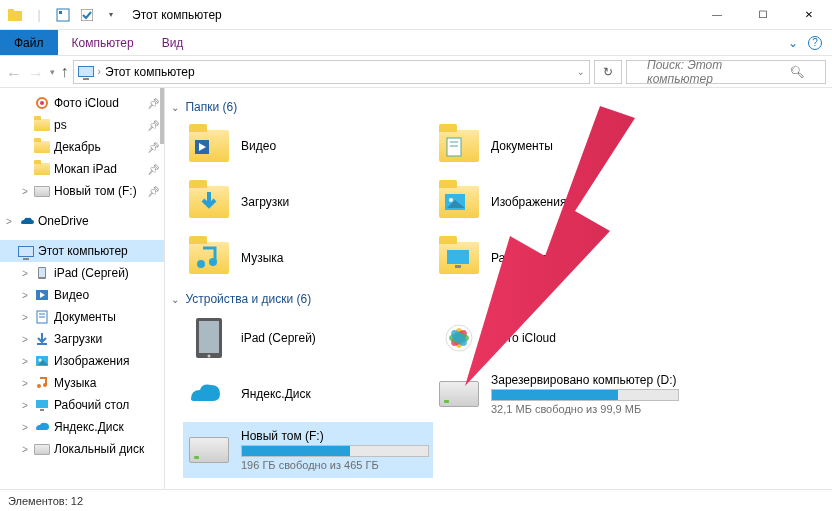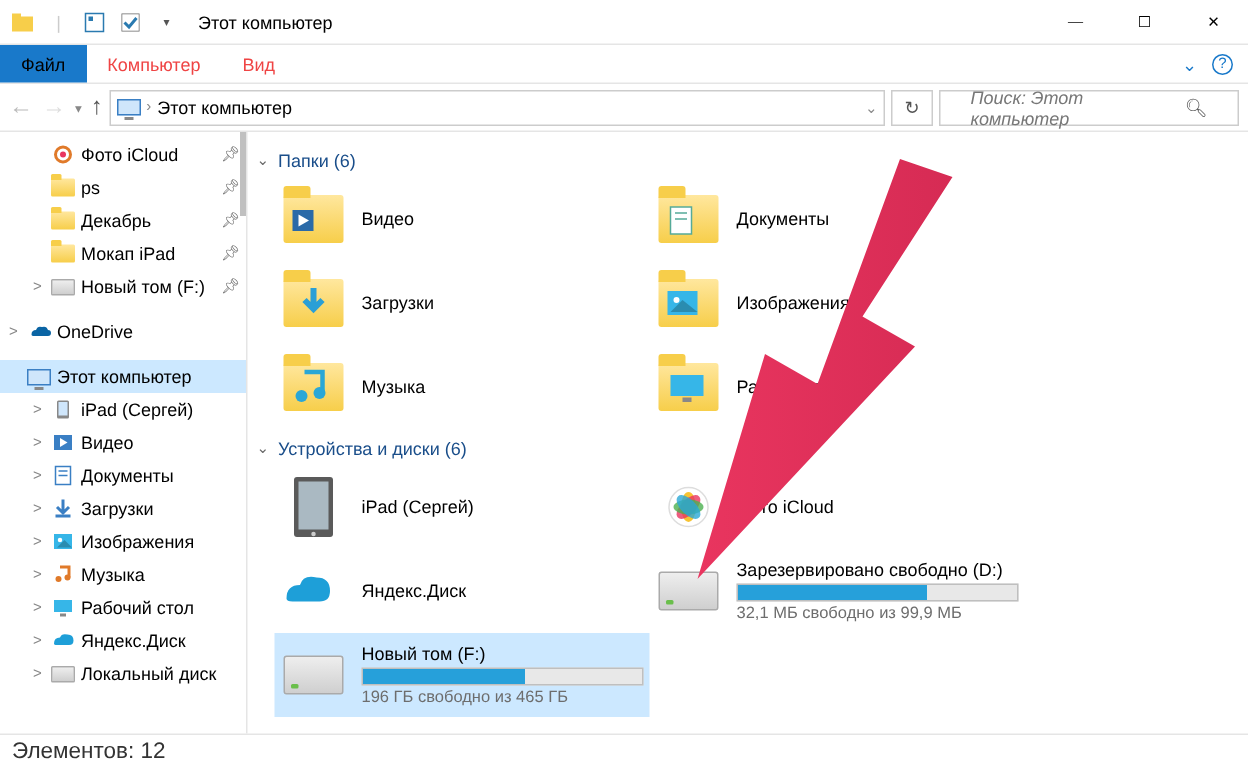--- a/index.html
+++ b/index.html
@@ -5,21 +5,21 @@
   * { box-sizing: border-box; margin: 0; padding: 0; }
   body { font-family: "Segoe UI", Tahoma, sans-serif; font-size: 12px; background: #fff; color: #000; width: 832px; height: 511px; overflow: hidden; position: relative; }
   .titlebar { height: 30px; display: flex; align-items: center; border-bottom: 1px solid #e5e5e5; }
   .qat { display: flex; align-items: center; gap: 6px; padding: 0 6px; }
   .qat-icon { width: 18px; height: 18px; display: inline-flex; align-items: center; justify-content: center; }
   .wnd-title { margin-left: 6px; font-size: 12px; }
   .wnd-ctrl { margin-left: auto; display: flex; }
   .wnd-btn { width: 46px; height: 30px; display: flex; align-items: center; justify-content: center; font-family: "Segoe UI Symbol"; font-size: 10px; }
   .ribbon { height: 26px; display: flex; align-items: stretch; border-bottom: 1px solid #e5e5e5; }
   .ribbon-file { background: #1979ca; color: #000000; padding: 0 14px; display: flex; align-items: center; }
-  .ribbon-tab { padding: 0 14px; display: flex; align-items: center; color: #ef4444; }
+  .ribbon-tab { padding: 0 14px; display: flex; align-items: center; color: #701a75; }
   .ribbon-right { margin-left: auto; display: flex; align-items: center; gap: 10px; padding-right: 10px; color: #1979ca; }
   .addrbar { height: 32px; display: flex; align-items: center; gap: 4px; padding: 2px 6px; border-bottom: 1px solid #e5e5e5; }
   .nav-arrows { display: flex; align-items: center; gap: 6px; color: #bbb; }
   .nav-arrows span { font-size: 16px; }
   .crumb-box { flex: 1; height: 24px; border: 1px solid #ccc; display: flex; align-items: center; padding: 0 4px; gap: 4px; }
   .refresh { width: 28px; height: 24px; border: 1px solid #ccc; display: flex; align-items: center; justify-content: center; color: #555; }
   .search-box { width: 200px; height: 24px; border: 1px solid #ccc; display: flex; align-items: center; padding: 0 20px; color: #777; justify-content: space-between; }
   .main { display: flex; height: calc(511px - 30px - 26px - 32px - 22px); }
   .sidebar { width: 165px; border-right: 1px solid #e5e5e5; overflow: hidden; padding-top: 4px; position: relative; }
   .tree-item { display: flex; align-items: center; gap: 4px; height: 22px; padding-left: 4px; font-size: 12px; white-space: nowrap; }
@@ -30,21 +30,21 @@
   .chev { color: #666; font-size: 10px; }
   .grid { display: flex; flex-wrap: wrap; padding-left: 18px; }
   .item { width: 250px; height: 56px; display: flex; align-items: center; gap: 10px; padding: 4px; }
   .item .big-icon { width: 44px; height: 44px; display: flex; align-items: center; justify-content: center; flex-shrink: 0; }
   .item .labels { display: flex; flex-direction: column; gap: 2px; flex: 1; }
   .item .labels .t { font-size: 12px; }
   .item .labels .bar { height: 12px; border: 1px solid #bfbfbf; background: #e8e8e8; position: relative; }
   .item .labels .bar .fill { position: absolute; left: 0; top: 0; bottom: 0; }
   .item .labels .sub { font-size: 11px; color: #6d6d6d; }
   .item.selected { background: #cce8ff; }
-  .statusbar { height: 22px; border-top: 1px solid #e5e5e5; display: flex; align-items: center; padding: 0 8px; font-size: 15px; color: #333; }
+  .statusbar { height: 22px; border-top: 1px solid #e5e5e5; display: flex; align-items: center; padding: 0 8px; font-size: 11px; color: #333; }
   
   .folder-shape { width: 40px; height: 32px; background: linear-gradient(#ffe79e,#f7ce4a); border-radius: 2px; position: relative; }
   .folder-shape::before { content:""; position:absolute; top:-6px; left:0; width:18px; height:8px; background:#f7ce4a; border-radius:2px 2px 0 0; }
   .small-folder { width:16px; height:12px; background:linear-gradient(#ffe79e,#f7ce4a); border-radius:1px; position:relative; }
   .small-folder::before { content:""; position:absolute; top:-3px; left:0; width:7px; height:4px; background:#f7ce4a; border-radius:1px 1px 0 0; }
   .drive-shape { width:40px; height:26px; background:linear-gradient(#eee,#cfcfcf); border:1px solid #aaa; border-radius:2px; position:relative; }
   .drive-shape::after { content:""; position:absolute; bottom:3px; left:4px; width:5px; height:3px; background:#6abf4b; border-radius:1px; }
   .small-drive { width:16px; height:11px; background:linear-gradient(#eee,#cfcfcf); border:1px solid #aaa; border-radius:1px; }
   .monitor-ico { width:16px; height:11px; border:1px solid #3a7fc4; background:#cfe6fb; position:relative; }
   .monitor-ico::after { content:""; position:absolute; left:4px; top:11px; width:6px; height:2px; background:#888; }
@@ -399,21 +399,21 @@
           </div>
           <div class="labels">
             <span class="t">Яндекс.Диск</span>
           </div>
         </div>
         <div class="item">
           <div class="big-icon">
             <div class="drive-shape"></div>
           </div>
           <div class="labels">
-            <span class="t">Зарезервировано свободно (D:)</span>
+            <span class="t">Зарезервировано компьютер (D:)</span>
             <div class="bar">
               <div class="fill" style="width:68%;background:#26a0da"></div>
             </div>
             <span class="sub">32,1 МБ свободно из 99,9 МБ</span>
           </div>
         </div>
         <div class="item selected">
           <div class="big-icon">
             <div class="drive-shape"></div>
           </div>

